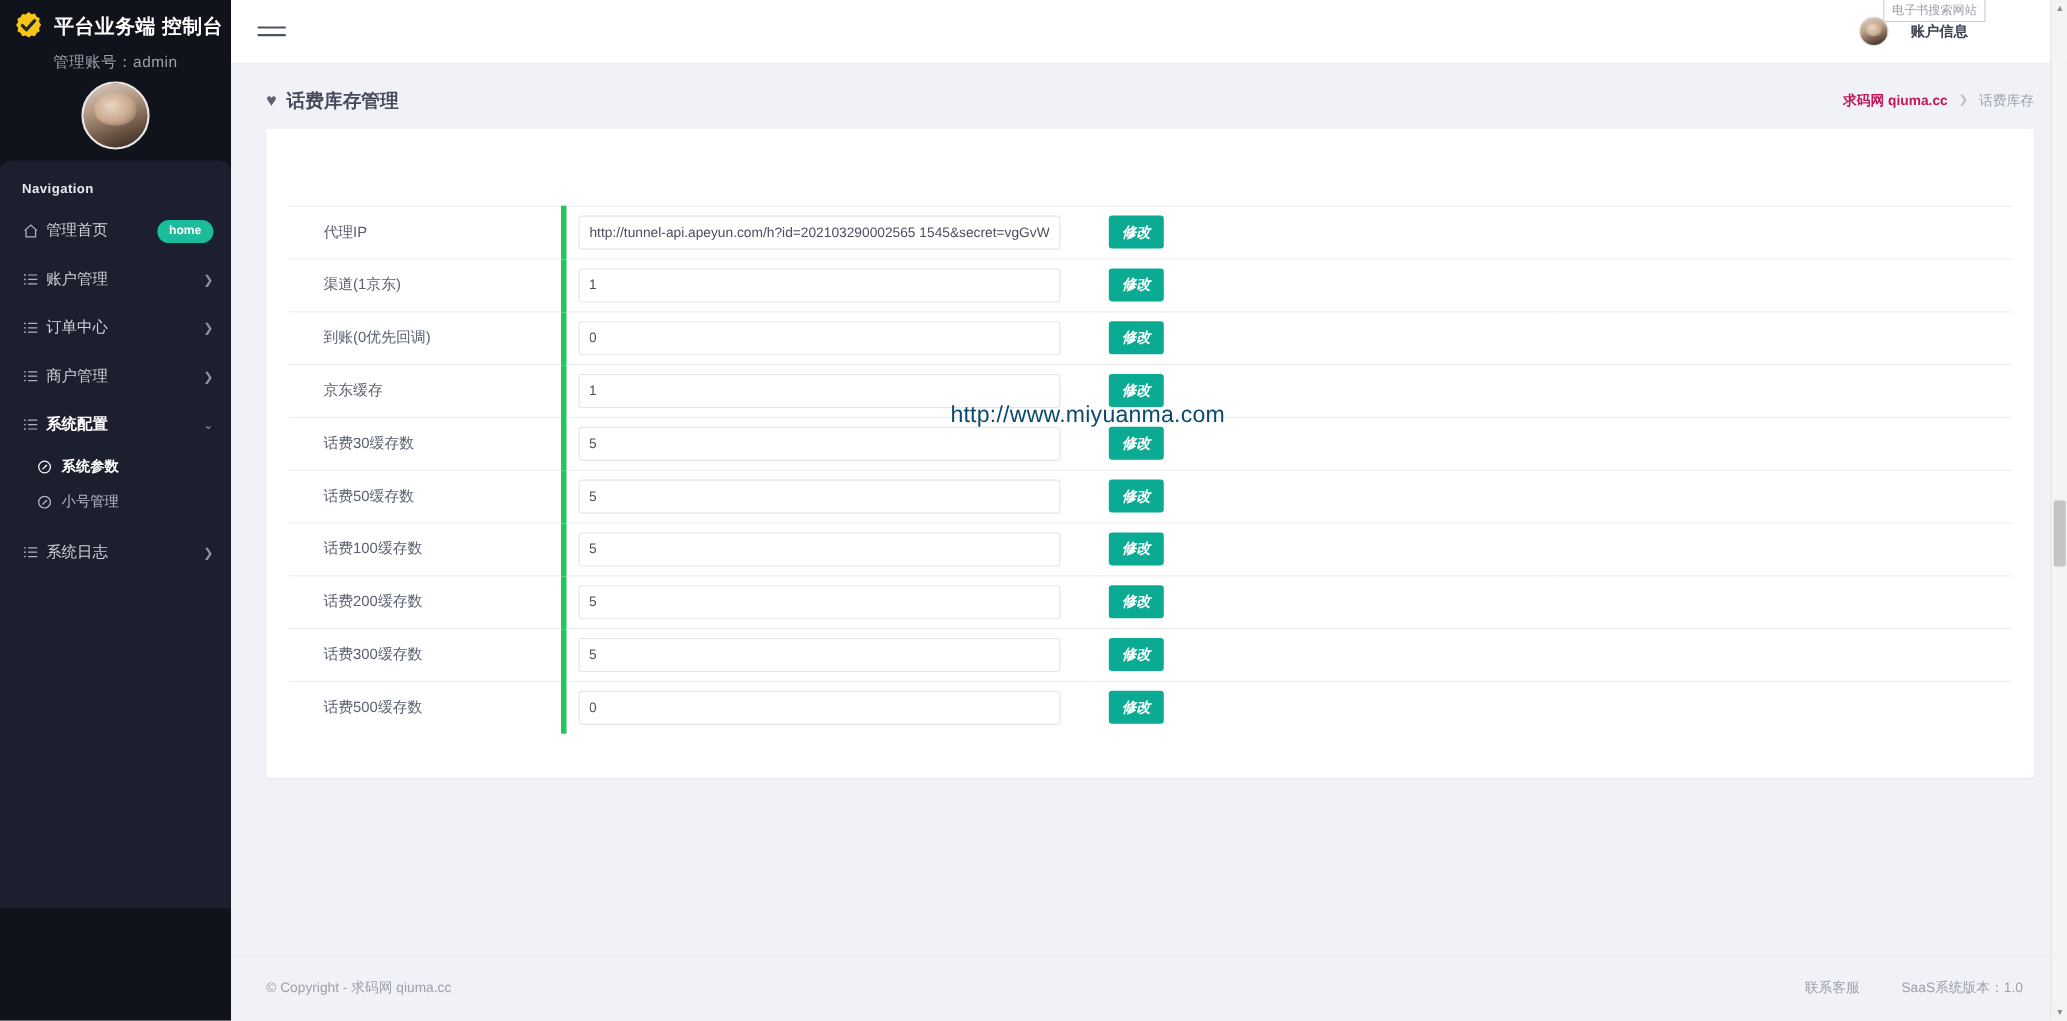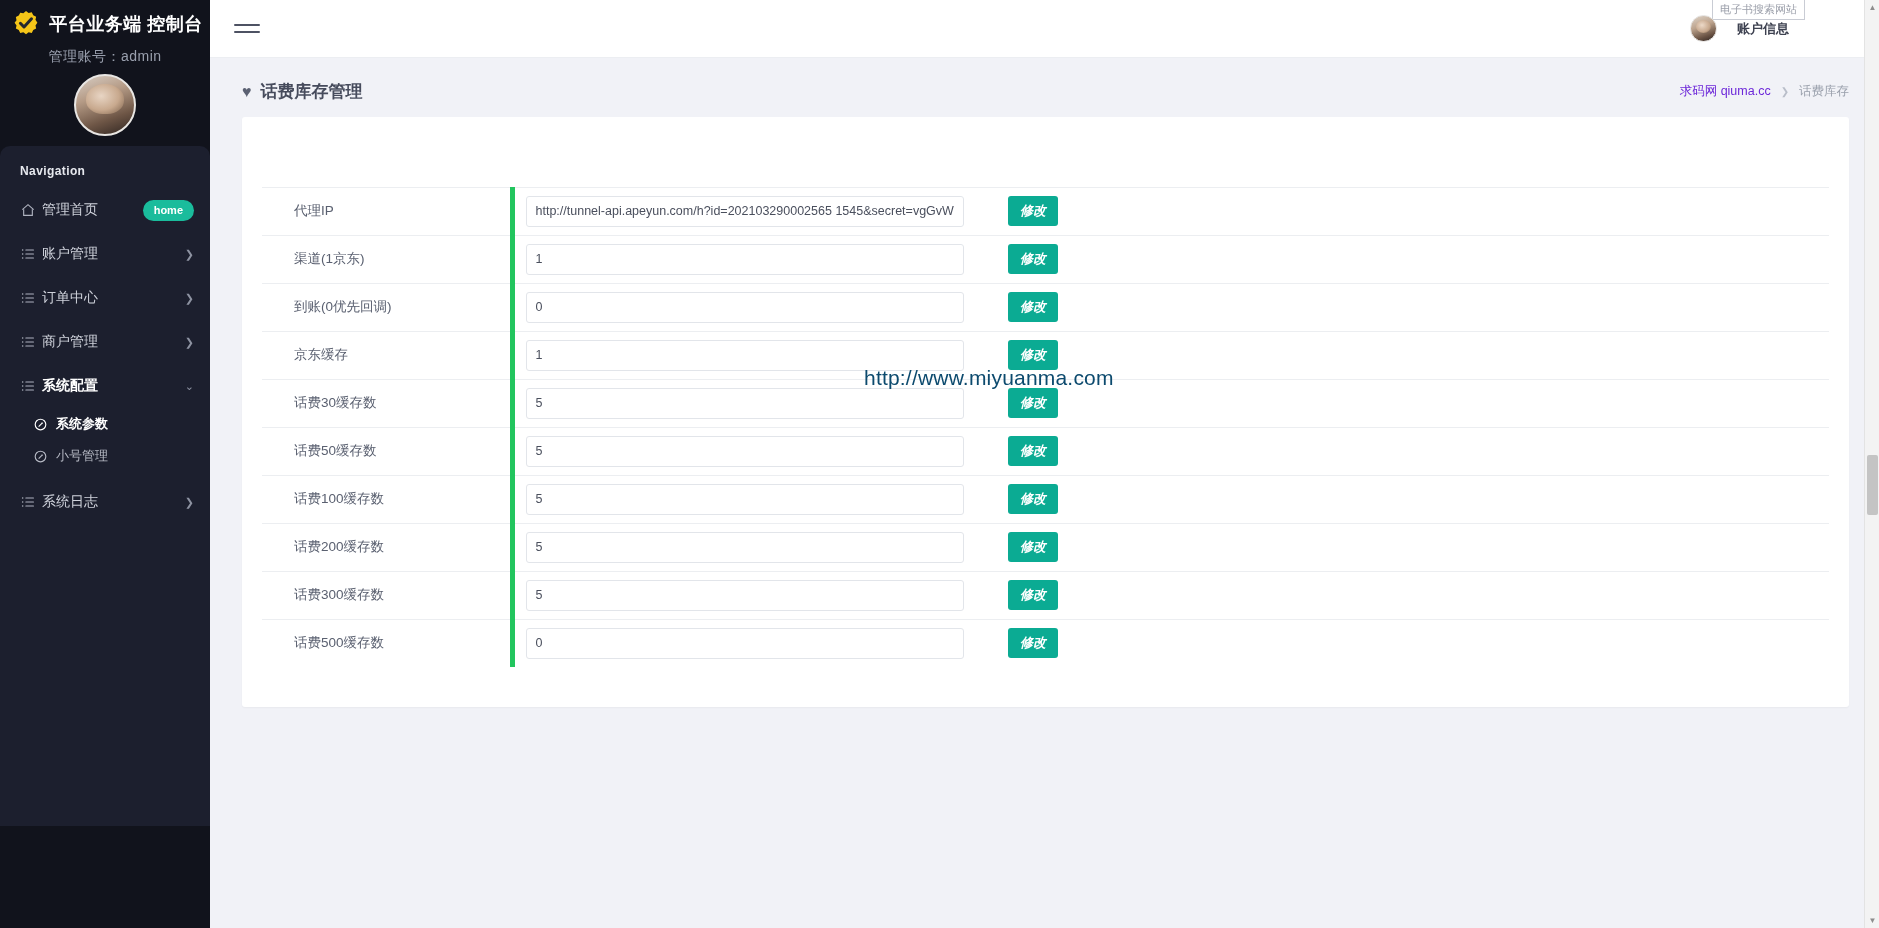--- a/index.html
+++ b/index.html
@@ -113,21 +113,21 @@
     color: #9a9ea9; font-size: 11px; padding: 2px 7px; white-space: nowrap;
   }
 
   .page-head {
     display: flex; align-items: center; justify-content: space-between;
     padding: 22px 30px 14px 32px;
   }
   .page-title { display: flex; align-items: center; gap: 9px; font-size: 17px; color: #464b5c; font-weight: bold; }
   .heart { color: #5b6172; font-size: 16px; line-height: 1; }
   .crumb { font-size: 12.5px; color: #9aa0ac; display: flex; align-items: center; gap: 10px; }
-  .crumb a { color: #6d28d9; text-decoration: none; cursor: pointer; }
+  .crumb a { color: #be185d; text-decoration: none; cursor: pointer; font-weight: bold; }
   .crumb .sep { color: #b9bec9; font-size: 10px; }
 
   .card {
     background: #ffffff; margin: 0 30px 0 32px;
     border-radius: 3px; padding: 20px;
     box-shadow: 0 1px 2px rgba(0,0,0,.04);
     height: 590px; overflow: hidden;
   }
   table.form-table { width: 100%; border-collapse: collapse; table-layout: fixed; }
   table.form-table tr { border-bottom: 1px solid #eceef1; }
@@ -464,20 +464,27 @@
               <button class="btn-edit">修改</button>
             </td>
             <td class="rest-cell"></td>
           </tr>
         </tbody>
       </table>
     </div>
 
     <div class="watermark">http://www.miyuanma.com</div>
 
+    <footer class="footer">
+      <span>© Copyright - 求码网 qiuma.cc</span>
+      <span class="footer-right">
+        <span>联系客服</span>
+        <span>SaaS系统版本：1.0</span>
+      </span>
+    </footer>
 
     <div class="scroll-rail">
       <div class="scroll-arrow-up">▲</div>
       <div class="scroll-thumb"></div>
       <div class="scroll-arrow-dn">▼</div>
     </div>
 
   </section>
 </div>
 

